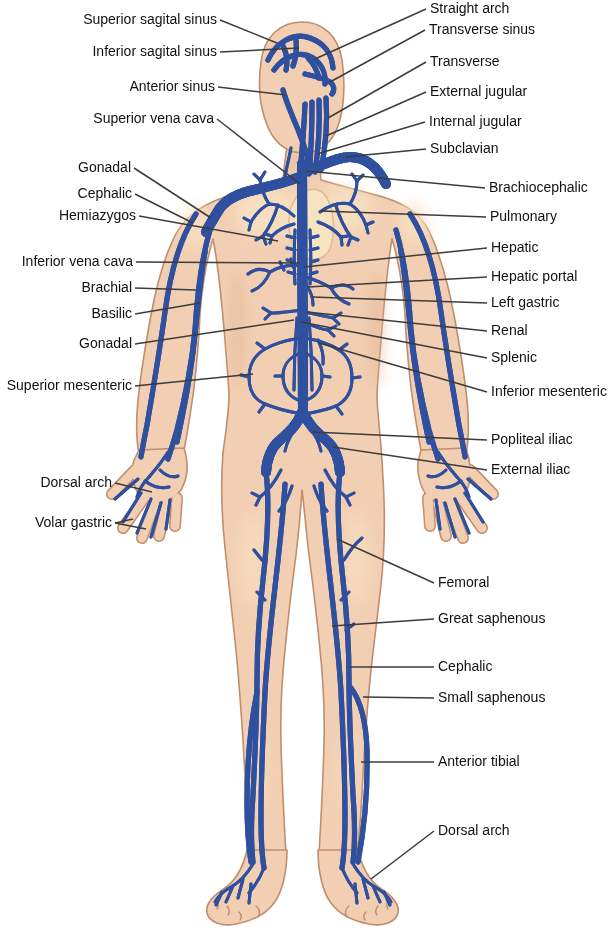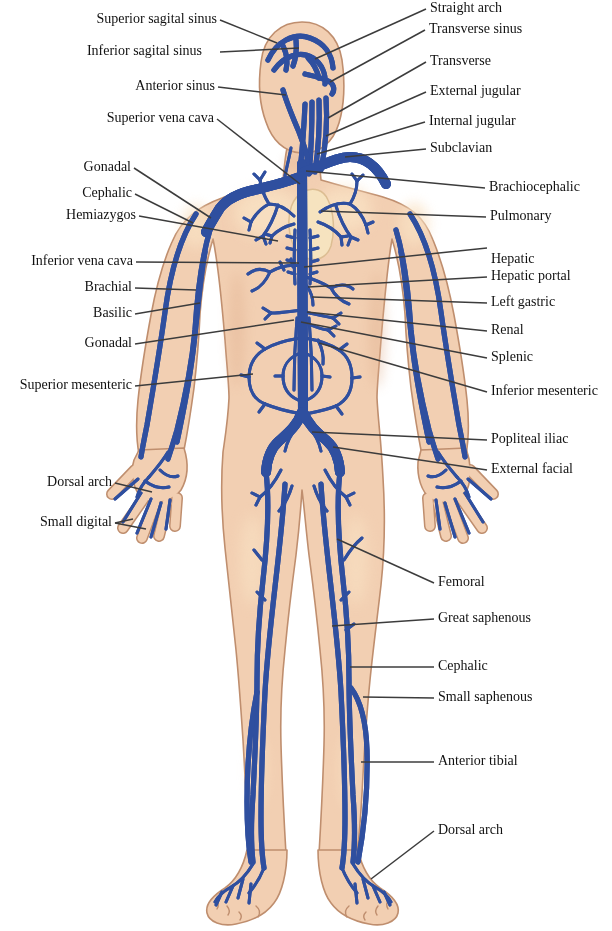--- a/index.html
+++ b/index.html
@@ -1,19 +1,19 @@
 <!DOCTYPE html>
 <html><head>
 <meta charset="utf-8">
 <style>
   html,body{margin:0;padding:0;background:#fff;}
   #stage{
     position:relative;width:612px;height:931px;overflow:hidden;
     background:var(--background,#fff);
-    font-family:Liberation Serif, serif;
+    font-family:Liberation Sans, sans-serif;
   }
   #stage svg{position:absolute;left:0;top:0;}
   
   .skin{fill:var(--skin,#f2cfb2);stroke:var(--skin-outline,#bf8e6e);stroke-width:1.6;stroke-linejoin:round;}
   .finger-o{stroke:var(--skin-outline,#bf8e6e);stroke-width:12;stroke-linecap:round;fill:none;}
   .finger-f{stroke:var(--skin,#f2cfb2);stroke-width:9;stroke-linecap:round;fill:none;}
   .toe-mark{stroke:var(--skin-outline,#bf8e6e);stroke-width:1.4;fill:none;stroke-linecap:round;}
   .shade{pointer-events:none;}
   .heart{fill:var(--heart-fill,#f6e3bf);stroke:var(--heart-outline,#dcbd92);stroke-width:1.5;}
   
@@ -328,49 +328,49 @@
       <line x1="434" y1="583" x2="337" y2="539"></line>
       <line x1="434" y1="619" x2="332" y2="626"></line>
       <line x1="434" y1="667" x2="350" y2="667"></line>
       <line x1="434" y1="698" x2="363" y2="697"></line>
       <line x1="434" y1="762" x2="361" y2="762"></line>
       <line x1="434" y1="831" x2="371" y2="879"></line>
     </svg>
 
   <div>
       <div class="vein-label" style="right: 395px; text-align: right; top: 20px;">Superior sagital sinus</div>
-      <div class="vein-label" style="right: 410px; top: 52px;">Inferior sagital sinus</div>
+      <div class="vein-label" style="right: 395px; top: 52px;">Inferior sagital sinus</div>
       <div class="vein-label" style="right: 397px; text-align: right; top: 87px;">Anterior sinus</div>
       <div class="vein-label" style="right: 398px; text-align: right; top: 119px; margin-left: 20px;">Superior vena cava</div>
       <div class="vein-label" style="right: 481px; text-align: right; top: 168px;">Gonadal</div>
       <div class="vein-label" style="right: 480px; text-align: right; top: 194px;">Cephalic</div>
       <div class="vein-label" style="right: 476px; text-align: right; top: 216px;">Hemiazygos</div>
       <div class="vein-label" style="right: 479px; text-align: right; top: 262px;">Inferior vena cava</div>
       <div class="vein-label" style="right: 480px; text-align: right; top: 288px;">Brachial</div>
       <div class="vein-label" style="right: 480px; text-align: right; top: 314px;">Basilic</div>
       <div class="vein-label" style="right: 480px; text-align: right; top: 344px;">Gonadal</div>
       <div class="vein-label" style="right: 480px; text-align: right; top: 386px;">Superior mesenteric</div>
       <div class="vein-label" style="right: 500px; text-align: right; top: 483px;">Dorsal arch</div>
-      <div class="vein-label" style="right: 500px; text-align: right; top: 523px;">Small digital</div>
+      <div class="vein-label" style="right: 500px; text-align: right; top: 523px;">Volar gastric</div>
       <div class="vein-label" style="left: 430px; top: 9px;">Straight arch</div>
       <div class="vein-label" style="left: 429px; top: 30px;">Transverse sinus</div>
       <div class="vein-label" style="left: 430px; top: 62px;">Transverse</div>
       <div class="vein-label" style="left: 430px; top: 92px;">External jugular</div>
       <div class="vein-label" style="left: 429px; top: 122px;">Internal jugular</div>
       <div class="vein-label" style="left: 430px; top: 149px;">Subclavian</div>
       <div class="vein-label" style="left: 489px; top: 188px;">Brachiocephalic</div>
       <div class="vein-label" style="left: 490px; top: 217px;">Pulmonary</div>
-      <div class="vein-label" style="left: 491px; top: 248px; margin-top: 12px;">Hepatic</div>
+      <div class="vein-label" style="left: 491px; top: 248px;">Hepatic</div>
       <div class="vein-label" style="left: 491px; top: 277px;">Hepatic portal</div>
       <div class="vein-label" style="left: 491px; top: 303px;">Left gastric</div>
       <div class="vein-label" style="left: 491px; top: 331px;">Renal</div>
       <div class="vein-label" style="left: 491px; top: 358px;">Splenic</div>
       <div class="vein-label" style="left: 491px; top: 392px;">Inferior mesenteric</div>
       <div class="vein-label" style="left: 491px; top: 440px;">Popliteal iliac</div>
-      <div class="vein-label" style="left: 491px; top: 470px;">External facial</div>
+      <div class="vein-label" style="left: 491px; top: 470px;">External iliac</div>
       <div class="vein-label" style="left: 438px; top: 583px;">Femoral</div>
       <div class="vein-label" style="left: 438px; top: 619px;">Great saphenous</div>
       <div class="vein-label" style="left: 438px; top: 667px;">Cephalic</div>
       <div class="vein-label" style="left: 438px; top: 698px;">Small saphenous</div>
       <div class="vein-label" style="left: 438px; top: 762px;">Anterior tibial</div>
       <div class="vein-label" style="left: 438px; top: 831px;">Dorsal arch</div>
     </div>
 
 </div>
 

